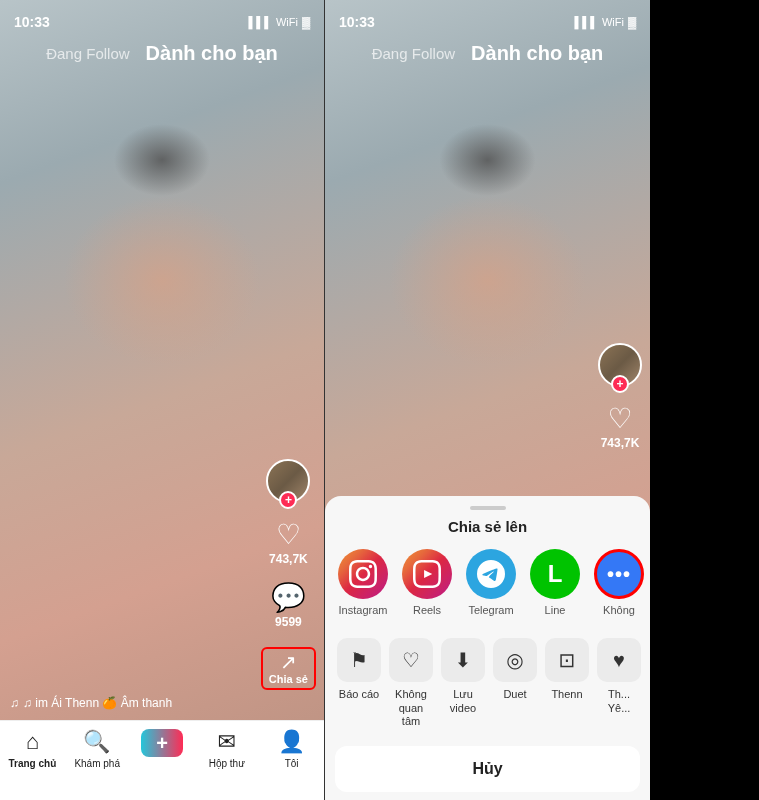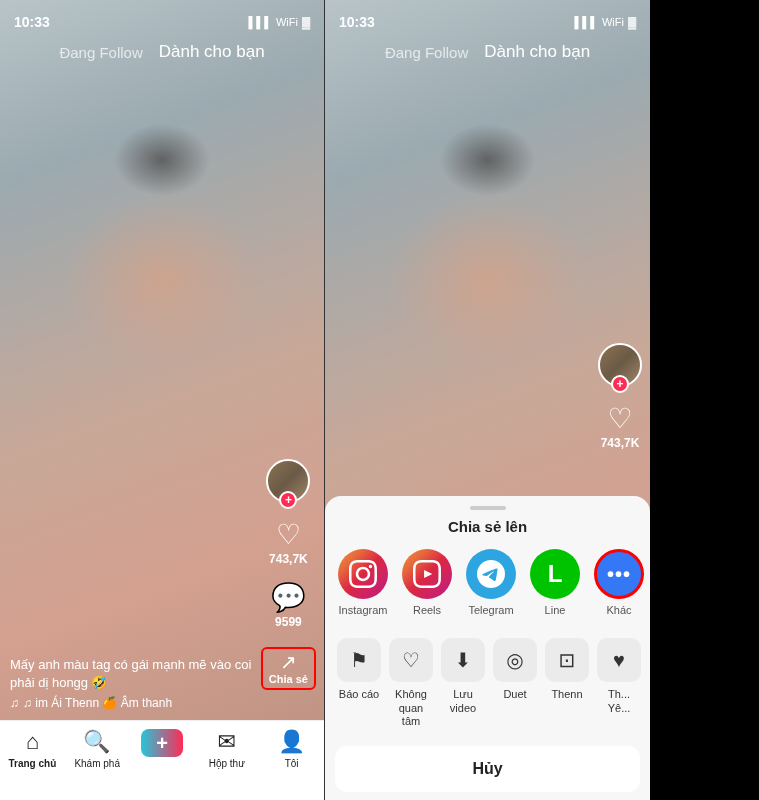--- a/index.html
+++ b/index.html
@@ -73,22 +73,22 @@
       padding: 6px 0;
       z-index: 20;
     }
     .nav-item {
       color: rgba(255,255,255,0.7);
       font-size: 15px;
       font-weight: 400;
     }
     .nav-item.active {
       color: #fff;
-      font-weight: 400;
-      font-size: 17px;
+      font-weight: 700;
+      font-size: 20px;
     }
 
     
     .right-sidebar {
       position: absolute;
       right: 8px;
       bottom: 110px;
       display: flex;
       flex-direction: column;
       align-items: center;
@@ -384,21 +384,20 @@
 
     <div class="share-btn">
       <div class="share-box">
         <span class="icon-shape" style="font-size:20px;">↗</span>
         <span class="share-label">Chia sẻ</span>
       </div>
     </div>
   </div>
 
   <div class="bottom-text">
-    <div class="caption">Mấy anh màu tag có gái mạnh mẽ vào coi phải dị hongg 🤣</div>
     <div class="sound-row">
       <span class="music-note">♫</span>
       <span>♫ im Ái Thenn 🍊 Âm thanh</span>
     </div>
   </div>
 
   <div class="bottom-nav">
     <div class="nav-tab">
       <span class="nav-tab-icon active">⌂</span>
       <span class="nav-tab-label active">Trang chủ</span>
@@ -486,21 +485,21 @@
         <div class="app-icon line-icon">
           <span style="color:white;font-size:24px;font-weight:700;">L</span>
         </div>
         <span class="app-label">Line</span>
       </div>
 
       <div class="share-app">
         <div class="app-icon khac-icon">
           <span style="color:white;font-size:20px;font-weight:700;letter-spacing:1px;">•••</span>
         </div>
-        <span class="app-label">Khác</span>
+        <span class="app-label">Không</span>
       </div>
     </div>
 
     <div class="sheet-actions">
       <div class="action-btn">
         <div class="action-icon">⚑</div>
         <span class="action-label">Báo cáo</span>
       </div>
       <div class="action-btn">
         <div class="action-icon">♡</div>

